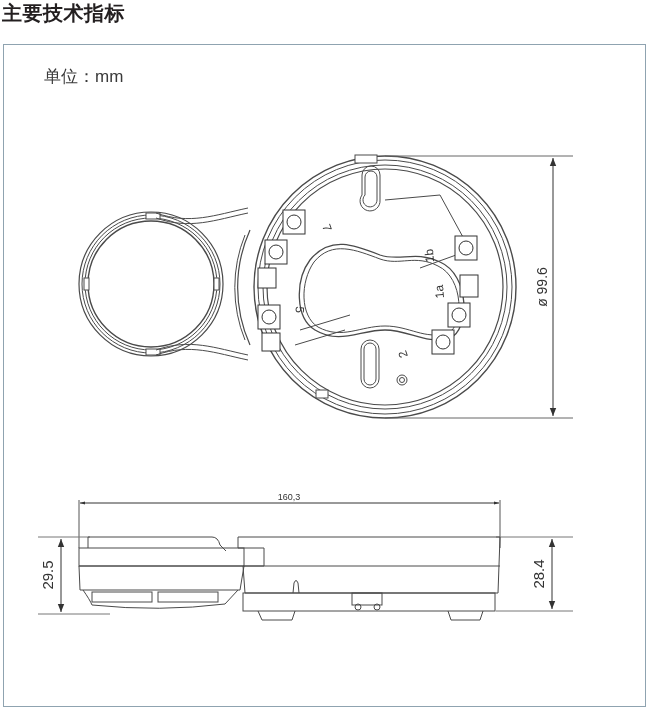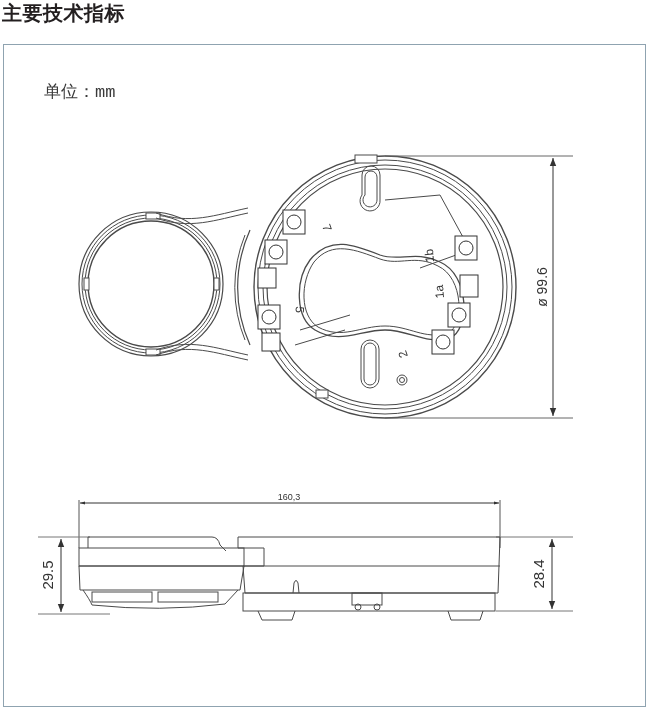--- a/index.html
+++ b/index.html
@@ -2,22 +2,22 @@
 <html><head>
   <meta charset="utf-8">
   <style>
     html, body { margin: 0; padding: 0; background: #ffffff; }
     body { width: 652px; height: 713px; position: relative; overflow: hidden;
            font-family: "DejaVu Sans", "Liberation Sans", sans-serif; color: #231f20; }
     .section-title { position: absolute; left: 2px; top: 0px; font-size: 20px; font-weight: bold;
                      line-height: 26px; letter-spacing: 0.5px; color: #231f20; }
     .frame { position: absolute; left: 3px; top: 44px; width: 643px; height: 663px;
              border: 1.5px solid #8fa3b0; box-sizing: border-box; background: #fff; }
-    .unit-label { position: absolute; left: 44px; top: 81px; font-size: 17px; line-height: 24px;
-                  color: #3a3a3a; font-family: Liberation Mono, monospace; }
+    .unit-label { position: absolute; left: 44px; top: 65px; font-size: 17px; line-height: 24px;
+                  color: #3a3a3a; font-family: Liberation Sans, sans-serif; }
     svg.drawing { position: absolute; left: 0; top: 0; }
     .dim-text { font-family: "Liberation Sans", sans-serif; fill: #333; }
   </style>
 </head>
 <body>
 
 <div class="section-title">主要技术指标</div>
 
 <div class="frame"></div>
 

